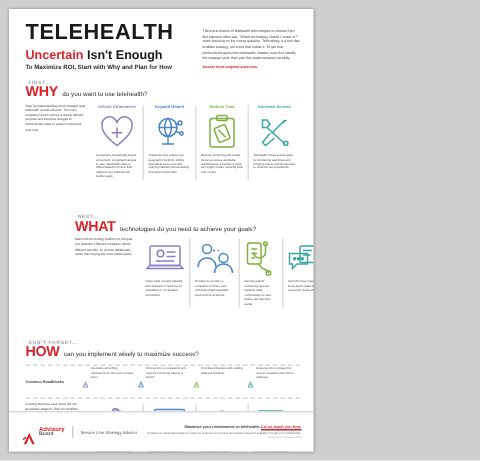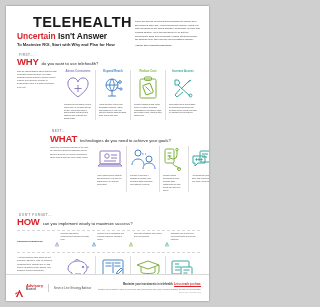--- a/index.html
+++ b/index.html
@@ -16,21 +16,21 @@
     background:#ffffff;
     box-shadow:0 0 2px rgba(0,0,0,.35);
     overflow:hidden;
   }
 
   
   .header{padding:9px 9px 0 11px;display:flex;gap:6px;}
   .head-left{width:112px;}
   .title{
     font-size:14.5px;font-weight:bold;letter-spacing:.4px;
-    color:#1a1a1a;line-height:1;margin:0 0 2px 16px;
+    color:#1a1a1a;line-height:1;margin:0 0 2px 0;
   }
   .subtitle{
     font-size:8.4px;font-weight:bold;line-height:1;margin:0 0 2.5px 0;
     color:#1a1a1a;
   }
   .subtitle .red{color:#d8232a;}
   .tagline{
     font-size:4.1px;font-weight:bold;color:#2b2b2b;line-height:1.25;margin:0;
   }
   .head-right{flex:1;padding-top:5px;}
@@ -114,21 +114,21 @@
 </head>
 <body>
 
 <div class="page">
 
   <div class="header">
     <div class="head-left">
       <div class="title">TELEHEALTH</div>
       <div class="subtitle">
         <span class="red">Uncertain</span>
-        <span>Isn't Answer</span>
+        <span>Isn't Enough</span>
       </div>
       <div class="tagline">To Maximize ROI, Start with Why and Plan for How</div>
     </div>
     <div class="head-right">
       <p class="lede">There are dozens of telehealth technologies to choose from. But planners often ask, "Which technology should I invest in?" when focusing on the wrong question. Technology is a tool that enables strategy, not a tool that solves it. To get true performance gains from telehealth, leaders must first identify the strategic goal, then plan the implementation carefully.</p>
       <p class="lede-red">Answer three targeted questions.</p>
     </div>
   </div>
 
   <div class="sec" style="margin-top:5px;">
@@ -190,21 +190,21 @@
               <circle cx="19.5" cy="19.5" r="1.4"></circle>
             </svg>
           </div>
           <div class="card-body">Telehealth closes access gaps by shortening wait times and bringing scarce clinical expertise to underserved populations.</div>
         </div>
 
       </div>
     </div>
   </div>
 
-  <div class="sec" style="margin-top:9px;padding-left:44px;">
+  <div class="sec" style="margin-top:22px;padding-left:44px;">
     <div class="sec-kicker">NEXT...</div>
     <div class="sec-head">
       <span class="sec-word">WHAT</span>
       <span class="sec-rest">technologies do you need to achieve your goals?</span>
     </div>
     <div class="row">
       <div class="intro">Match the technology platform to the goal you selected. Different modalities deliver different benefits, so choose deliberately rather than buying the most visible option.</div>
       <div class="cards">
 
         <div class="card">

